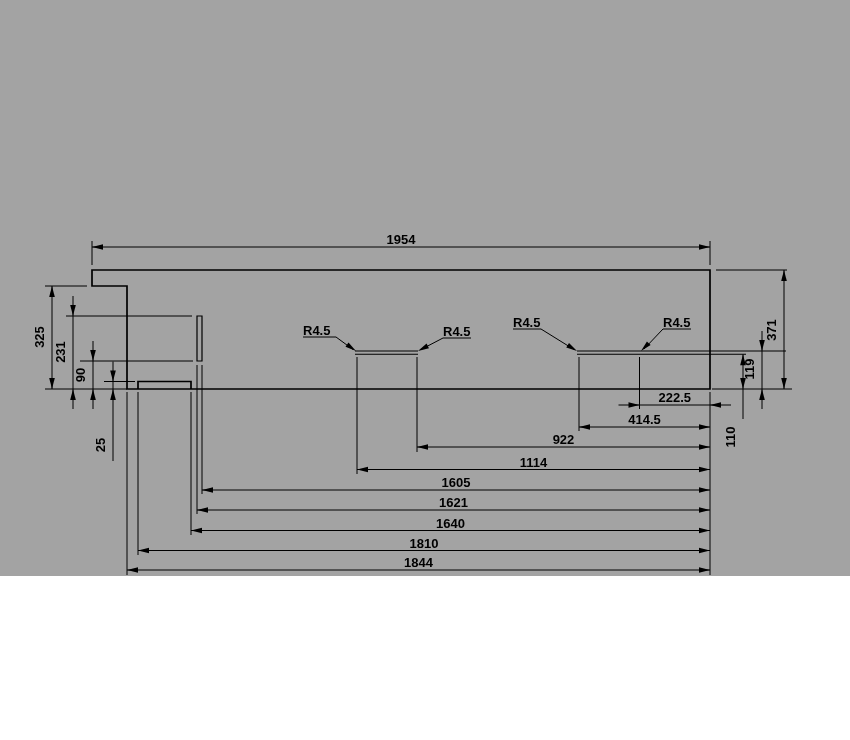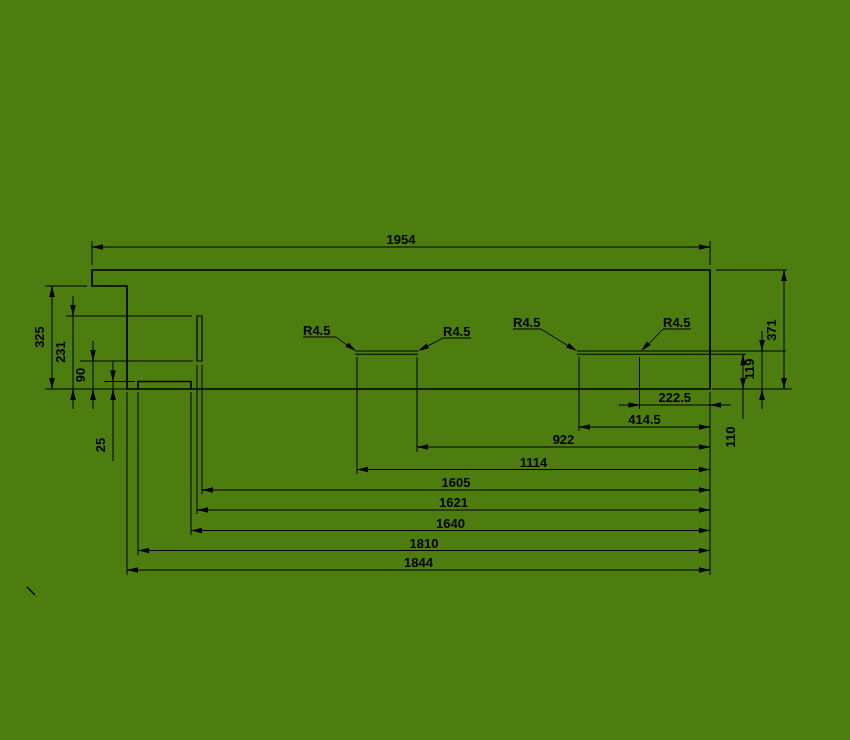--- a/index.html
+++ b/index.html
@@ -1,16 +1,16 @@
 <!DOCTYPE html>
 <html><head>
 <meta charset="utf-8">
 <style>
   html,body{margin:0;padding:0;background:#ffffff;}
-  .canvas-wrap{position:relative;width:850px;height:740px;background:#4d7c0f;overflow:hidden;}
+  .canvas-wrap{position:relative;width:850px;height:576px;background:#a3a3a3;overflow:hidden;}
   svg{display:block;}
   text{font-family:"Liberation Sans","DejaVu Sans",sans-serif;font-weight:bold;}
 </style>
 </head>
 <body>
 
 <div class="canvas-wrap">
   <svg id="cad-svg" width="850" height="740" viewBox="0 0 850 740" xmlns="http://www.w3.org/2000/svg">
       <path d="M92,270 L710,270 L710,389 L127,389 L127,286 L92,286 Z" fill="none" stroke="#000000" stroke-width="1.7"></path>
       <path d="M138,389 L138,381.5 L191,381.5 L191,389" fill="none" stroke="#000000" stroke-width="1.7"></path>

